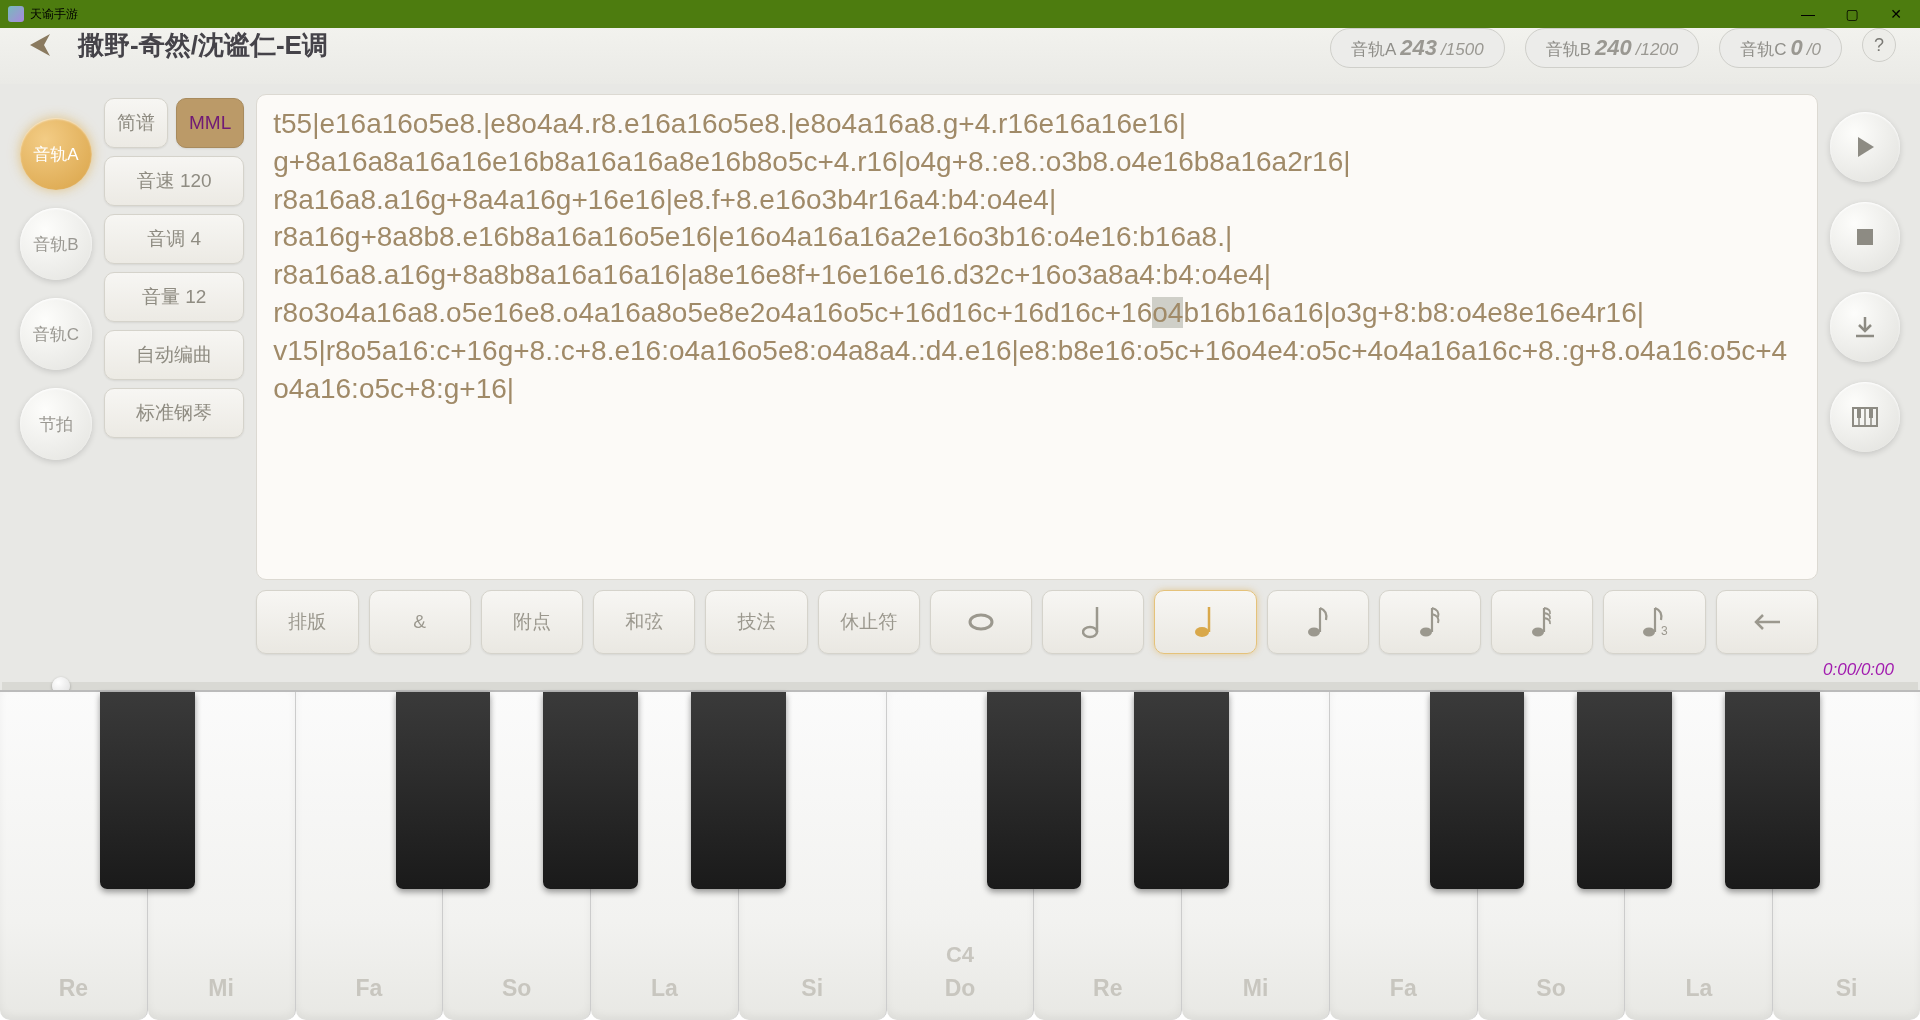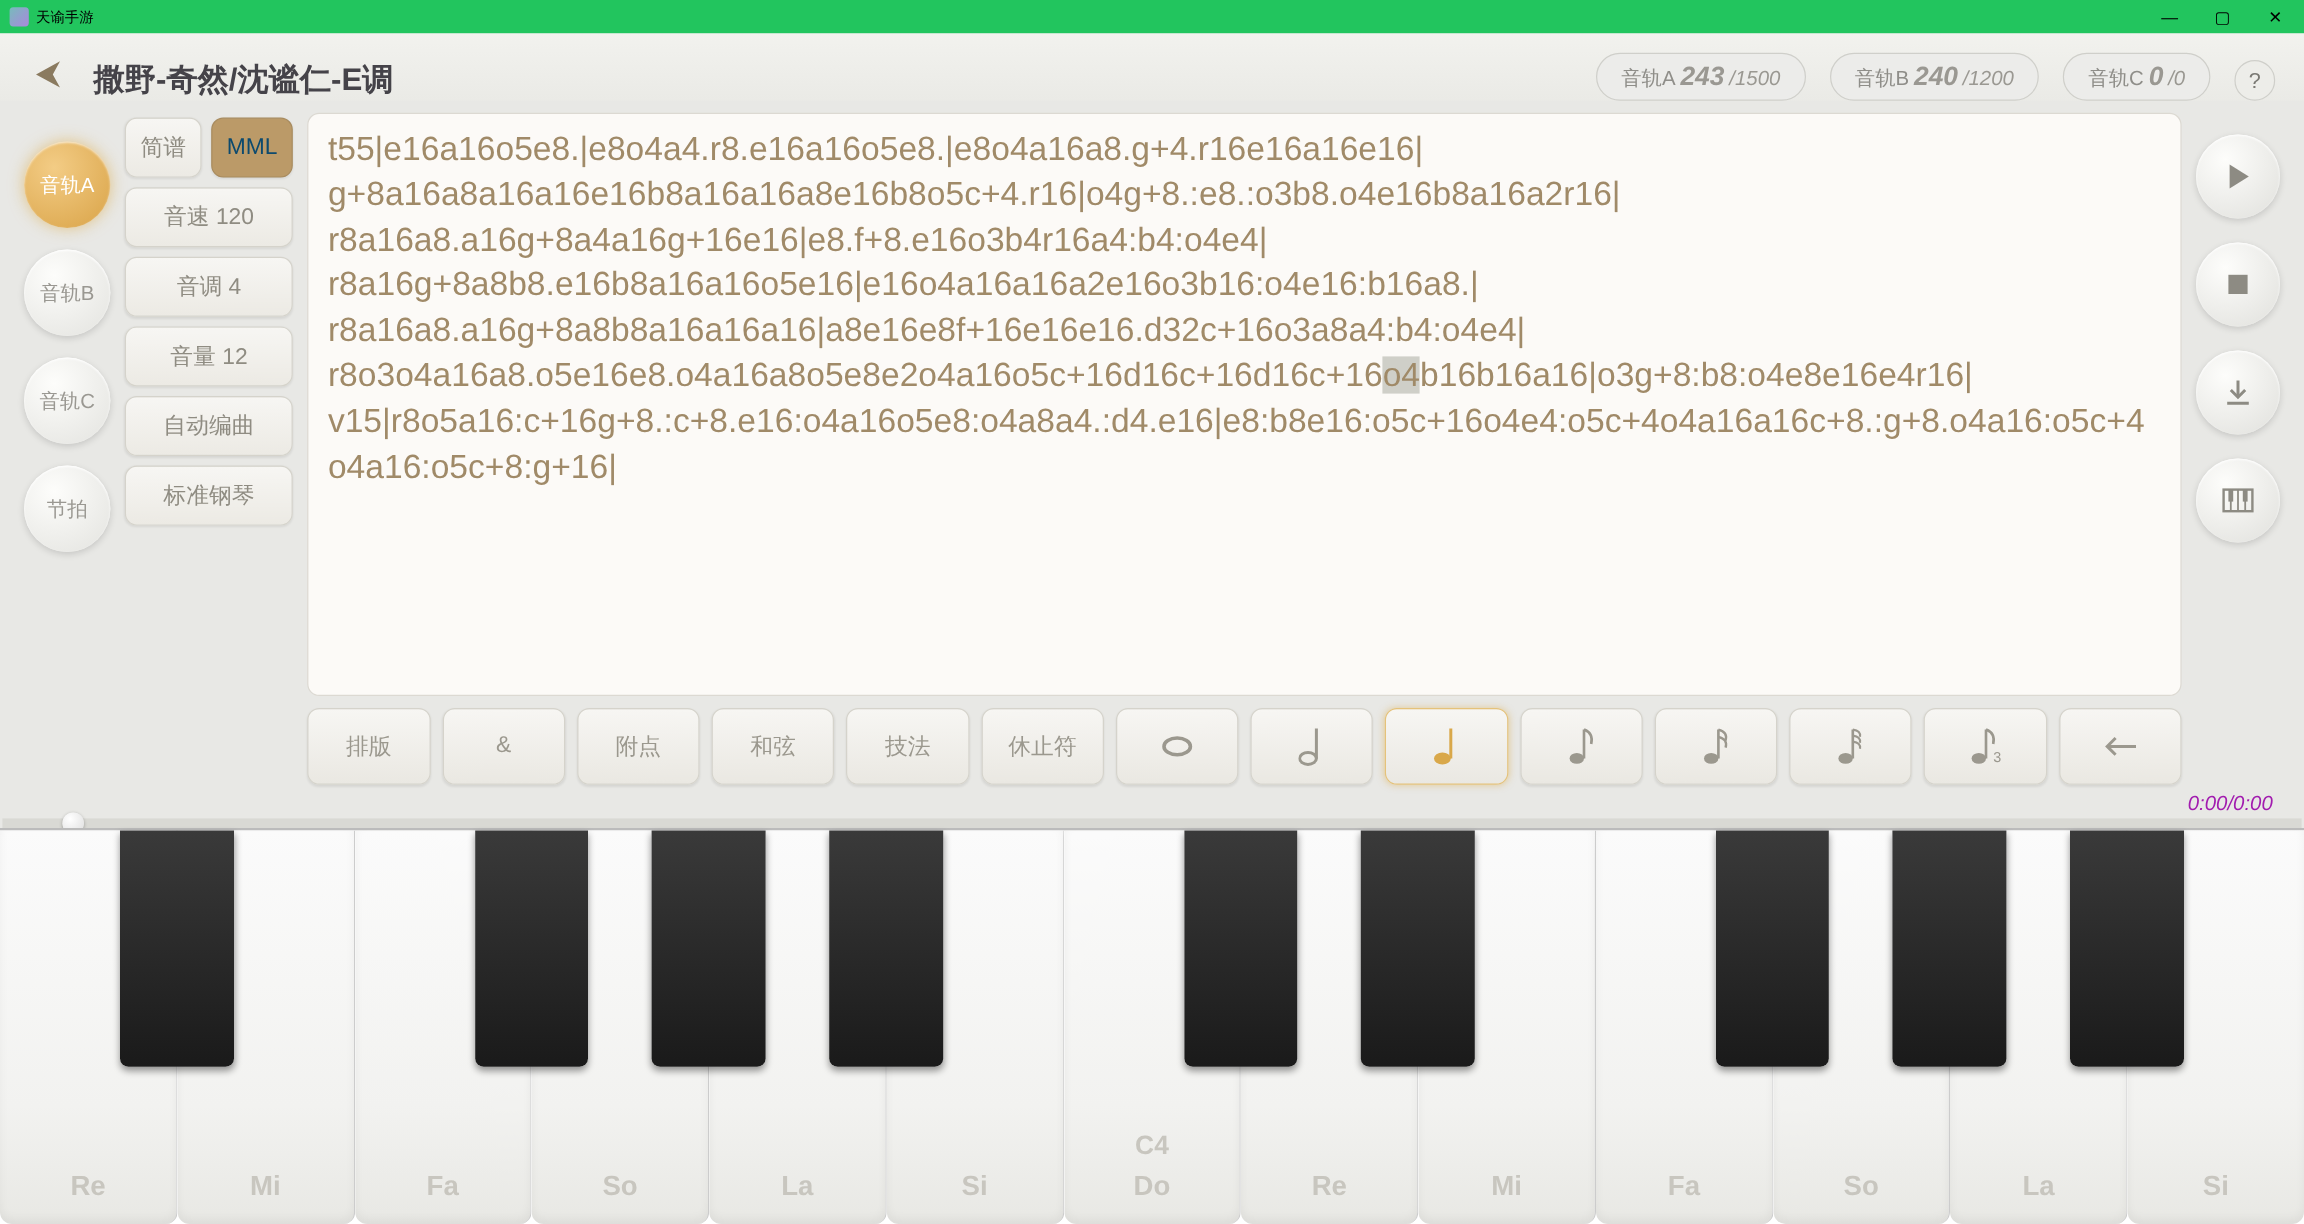--- a/index.html
+++ b/index.html
@@ -1,30 +1,30 @@
 <!DOCTYPE html>
 <html><head>
 <meta charset="utf-8">
 <style>
   * { box-sizing: border-box; margin: 0; padding: 0; }
   body { font-family: "Microsoft YaHei", sans-serif; background: #fff; overflow: hidden; }
   
   .titlebar {
     height: 28px; display: flex; align-items: center; justify-content: space-between;
-    padding: 0 8px; background: #22c55e; font-size: 12px;
+    padding: 0 8px; background: #4d7c0f; font-size: 12px;
   }
   .titlebar-left { display: flex; align-items: center; gap: 6px; }
   .app-icon { width: 16px; height: 16px; background: linear-gradient(135deg,#7bb,#a8d); border-radius: 3px; }
   .titlebar-right { display: flex; gap: 12px; font-size: 14px; }
   .win-btn { width: 32px; text-align: center; cursor: pointer; }
   
   .app { height: calc(100vh - 28px); background: #e8e8e5; display: flex; flex-direction: column; }
   
   .header {
-    height: 56px; display: flex; align-items: flex-end; padding: 0 24px; gap: 20px;
+    height: 56px; display: flex; align-items: flex-start; padding: 0 24px; gap: 20px;
     background: linear-gradient(180deg, #f2f2ee, #eaeae6);
   }
   .back-btn { cursor: pointer; }
   .title { font-size: 26px; font-weight: 700; color: #454349; flex: 0 0 auto; }
   .spacer { flex: 1; }
   .pill {
     border: 1px solid #cfcfca; border-radius: 22px; padding: 6px 20px; font-size: 17px;
     color: #8f8e89; background: #ececea; display: flex; align-items: baseline; gap: 4px;
   }
   .pill .lbl { color: #8f8e89; }
@@ -50,21 +50,21 @@
   
   .params { display: flex; flex-direction: column; gap: 8px; padding-top: 4px; }
   .param-btn {
     height: 50px; padding: 0 14px; border: 1px solid #d5d3cb; border-radius: 10px;
     background: linear-gradient(180deg,#f7f6f3,#eceae4); color: #8f8c82; font-size: 19px;
     display: flex; align-items: center; justify-content: center; min-width: 126px; cursor: pointer;
     box-shadow: 0 1px 2px rgba(0,0,0,.08);
   }
   .param-row { display: flex; gap: 8px; }
   .param-row .param-btn { min-width: 58px; padding: 0 12px; text-align: center; }
-  .param-row .param-btn.on { background: #bb9a68; color: #0c4a6e; border-color: #a88b5e; }
+  .param-row .param-btn.on { background: #bb9a68; color: #701a75; border-color: #a88b5e; }
   
   .center { flex: 1; display: flex; flex-direction: column; gap: 10px; }
   .editor {
     flex: 1; background: #fcfaf7; border-radius: 10px; border: 1px solid #dcd9d2;
     padding: 10px 16px; overflow: hidden; position: relative;
   }
   .mml-text { font-size: 28px; color: #a08a68; line-height: 1.35; word-break: break-all; white-space: pre-wrap; font-family: inherit; }
   .mml-text .hl { background: #cfcfc8; }
   
   .toolbar {

